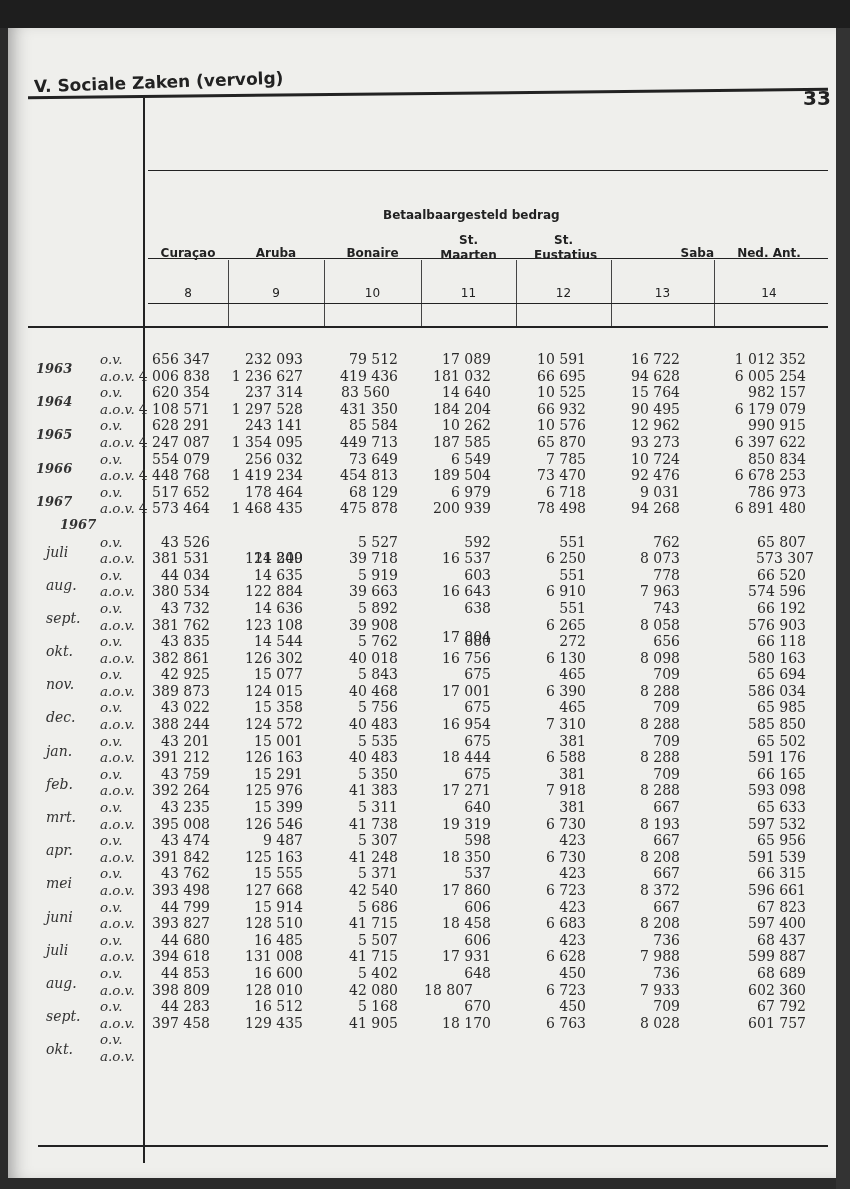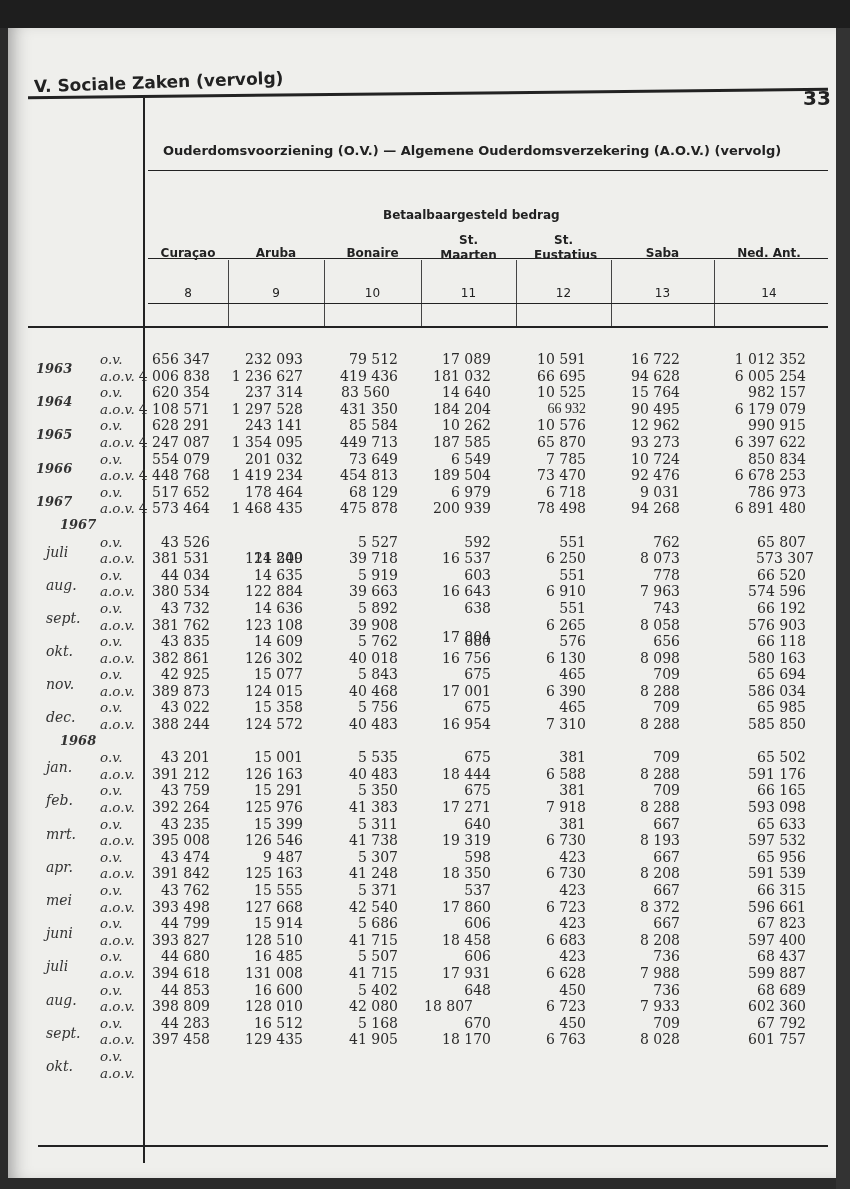--- a/index.html
+++ b/index.html
@@ -46,41 +46,40 @@
 <div class="page">
   <div class="header-title">
     <span>V.</span>
     <span>Sociale Zaken (vervolg)</span>
   </div>
   <div class="page-number">33</div>
 
   <div class="rule" style="left:20px;top:64px;width:800px;height:3px;transform:rotate(-0.6deg);"></div>
   <div class="rule" style="left:135px;top:70px;width:2px;height:1065px;"></div>
 
-  <div class="h-sans subtitle">Ouderdomsvoorziening (O.V.) — Algemene Ouderdomsverzekering (A.O.V.) (vervolg)</div>
   <div class="rule" style="left:140px;top:142px;width:680px;height:1px;"></div>
   <div class="h-sans midhead">Betaalbaargesteld bedrag</div>
   <div class="rule" style="left:140px;top:230px;width:680px;height:1px;"></div>
 
   <div id="colheads">
       <div class="colhead" style="left: 140px; width: 80px; top: 218px; white-space: nowrap;">Curaçao</div>
       <div class="colnum" style="left: 140px; width: 80px; top: 258px;">8</div>
       <div class="colhead" style="left: 220px; width: 96px; top: 218px; white-space: nowrap;">Aruba</div>
       <div class="colnum" style="left: 220px; width: 96px; top: 258px;">9</div>
       <div class="vsep" style="left: 220px; top: 232px; height: 66px;"></div>
       <div class="colhead" style="left: 316px; width: 97px; top: 218px; white-space: nowrap;">Bonaire</div>
       <div class="colnum" style="left: 316px; width: 97px; top: 258px;">10</div>
       <div class="vsep" style="left: 316px; top: 232px; height: 66px;"></div>
       <div class="colhead" style="left: 413px; width: 95px; top: 205px; white-space: normal; padding: 0px 18px; box-sizing: border-box;">St. Maarten</div>
       <div class="colnum" style="left: 413px; width: 95px; top: 258px;">11</div>
       <div class="vsep" style="left: 413px; top: 232px; height: 66px;"></div>
       <div class="colhead" style="left: 508px; width: 95px; top: 205px; white-space: normal; padding: 0px 18px; box-sizing: border-box;">St. Eustatius</div>
       <div class="colnum" style="left: 508px; width: 95px; top: 258px;">12</div>
       <div class="vsep" style="left: 508px; top: 232px; height: 66px;"></div>
-      <div class="colhead" style="left: 603px; width: 103px; top: 218px; white-space: nowrap;">Saba</div>
+      <div class="colhead" style="left: 603px; width: 103px; top: 218px; white-space: nowrap; text-align: right;">Saba</div>
       <div class="colnum" style="left: 603px; width: 103px; top: 258px;">13</div>
       <div class="vsep" style="left: 603px; top: 232px; height: 66px;"></div>
       <div class="colhead" style="left: 706px; width: 110px; top: 218px; white-space: nowrap;">Ned. Ant.</div>
       <div class="colnum" style="left: 706px; width: 110px; top: 258px;">14</div>
       <div class="vsep" style="left: 706px; top: 232px; height: 66px;"></div>
     </div>
 
   <div class="rule" style="left:140px;top:275px;width:680px;height:1px;"></div>
   <div class="rule" style="left:20px;top:298px;width:800px;height:2px;"></div>
 
@@ -116,21 +115,21 @@
         <span class="num" style="right: 250px;">10 525</span>
         <span class="num" style="right: 156px;">15 764</span>
         <span class="num" style="right: 30px;">982 157</span>
       </div>
       <div class="row">
         <span class="lbl-type">a.o.v.</span>
         <span class="num" style="right: 626px;">4 108 571</span>
         <span class="num" style="right: 533px;">1 297 528</span>
         <span class="num" style="right: 438px;">431 350</span>
         <span class="num" style="right: 345px;">184 204</span>
-        <span class="num" style="right: 250px; font-family: Liberation Serif, serif;">66 932</span>
+        <span class="num" style="right: 250px;">66 932</span>
         <span class="num" style="right: 156px;">90 495</span>
         <span class="num" style="right: 30px;">6 179 079</span>
       </div>
       <div class="row">
         <span class="lbl-year">1965</span>
         <span class="lbl-type">o.v.</span>
         <span class="num" style="right: 626px;">628 291</span>
         <span class="num" style="right: 533px;">243 141</span>
         <span class="num" style="right: 438px;">85 584</span>
         <span class="num" style="right: 345px;">10 262</span>
@@ -145,21 +144,21 @@
         <span class="num" style="right: 438px;">449 713</span>
         <span class="num" style="right: 345px;">187 585</span>
         <span class="num" style="right: 250px;">65 870</span>
         <span class="num" style="right: 156px;">93 273</span>
         <span class="num" style="right: 30px;">6 397 622</span>
       </div>
       <div class="row">
         <span class="lbl-year">1966</span>
         <span class="lbl-type">o.v.</span>
         <span class="num" style="right: 626px;">554 079</span>
-        <span class="num" style="right: 533px;">201 032</span>
+        <span class="num" style="right: 533px;">256 032</span>
         <span class="num" style="right: 438px;">73 649</span>
         <span class="num" style="right: 345px;">6 549</span>
         <span class="num" style="right: 250px;">7 785</span>
         <span class="num" style="right: 156px;">10 724</span>
         <span class="num" style="right: 30px;">850 834</span>
       </div>
       <div class="row">
         <span class="lbl-type">a.o.v.</span>
         <span class="num" style="right: 626px;">4 448 768</span>
         <span class="num" style="right: 533px;">1 419 234</span>
@@ -253,24 +252,24 @@
         <span class="num" style="right: 438px;">39 908</span>
         <span class="num" style="right: 345px; margin-top: 12px;">17 804</span>
         <span class="num" style="right: 250px;">6 265</span>
         <span class="num" style="right: 156px;">8 058</span>
         <span class="num" style="right: 30px;">576 903</span>
       </div>
       <div class="row">
         <span class="lbl-month">okt.</span>
         <span class="lbl-type">o.v.</span>
         <span class="num" style="right: 626px;">43 835</span>
-        <span class="num" style="right: 533px;">14 609</span>
+        <span class="num" style="right: 533px;">14 544</span>
         <span class="num" style="right: 438px;">5 762</span>
         <span class="num" style="right: 345px;">680</span>
-        <span class="num" style="right: 250px;">576</span>
+        <span class="num" style="right: 250px;">272</span>
         <span class="num" style="right: 156px;">656</span>
         <span class="num" style="right: 30px;">66 118</span>
       </div>
       <div class="row">
         <span class="lbl-type">a.o.v.</span>
         <span class="num" style="right: 626px;">382 861</span>
         <span class="num" style="right: 533px;">126 302</span>
         <span class="num" style="right: 438px;">40 018</span>
         <span class="num" style="right: 345px;">16 756</span>
         <span class="num" style="right: 250px;">6 130</span>
@@ -313,23 +312,20 @@
         <span class="lbl-type">a.o.v.</span>
         <span class="num" style="right: 626px;">388 244</span>
         <span class="num" style="right: 533px;">124 572</span>
         <span class="num" style="right: 438px;">40 483</span>
         <span class="num" style="right: 345px;">16 954</span>
         <span class="num" style="right: 250px;">7 310</span>
         <span class="num" style="right: 156px;">8 288</span>
         <span class="num" style="right: 30px;">585 850</span>
       </div>
       <div class="row">
-        <span class="lbl-period">1968</span>
-      </div>
-      <div class="row">
         <span class="lbl-month">jan.</span>
         <span class="lbl-type">o.v.</span>
         <span class="num" style="right: 626px;">43 201</span>
         <span class="num" style="right: 533px;">15 001</span>
         <span class="num" style="right: 438px;">5 535</span>
         <span class="num" style="right: 345px;">675</span>
         <span class="num" style="right: 250px;">381</span>
         <span class="num" style="right: 156px;">709</span>
         <span class="num" style="right: 30px;">65 502</span>
       </div>

